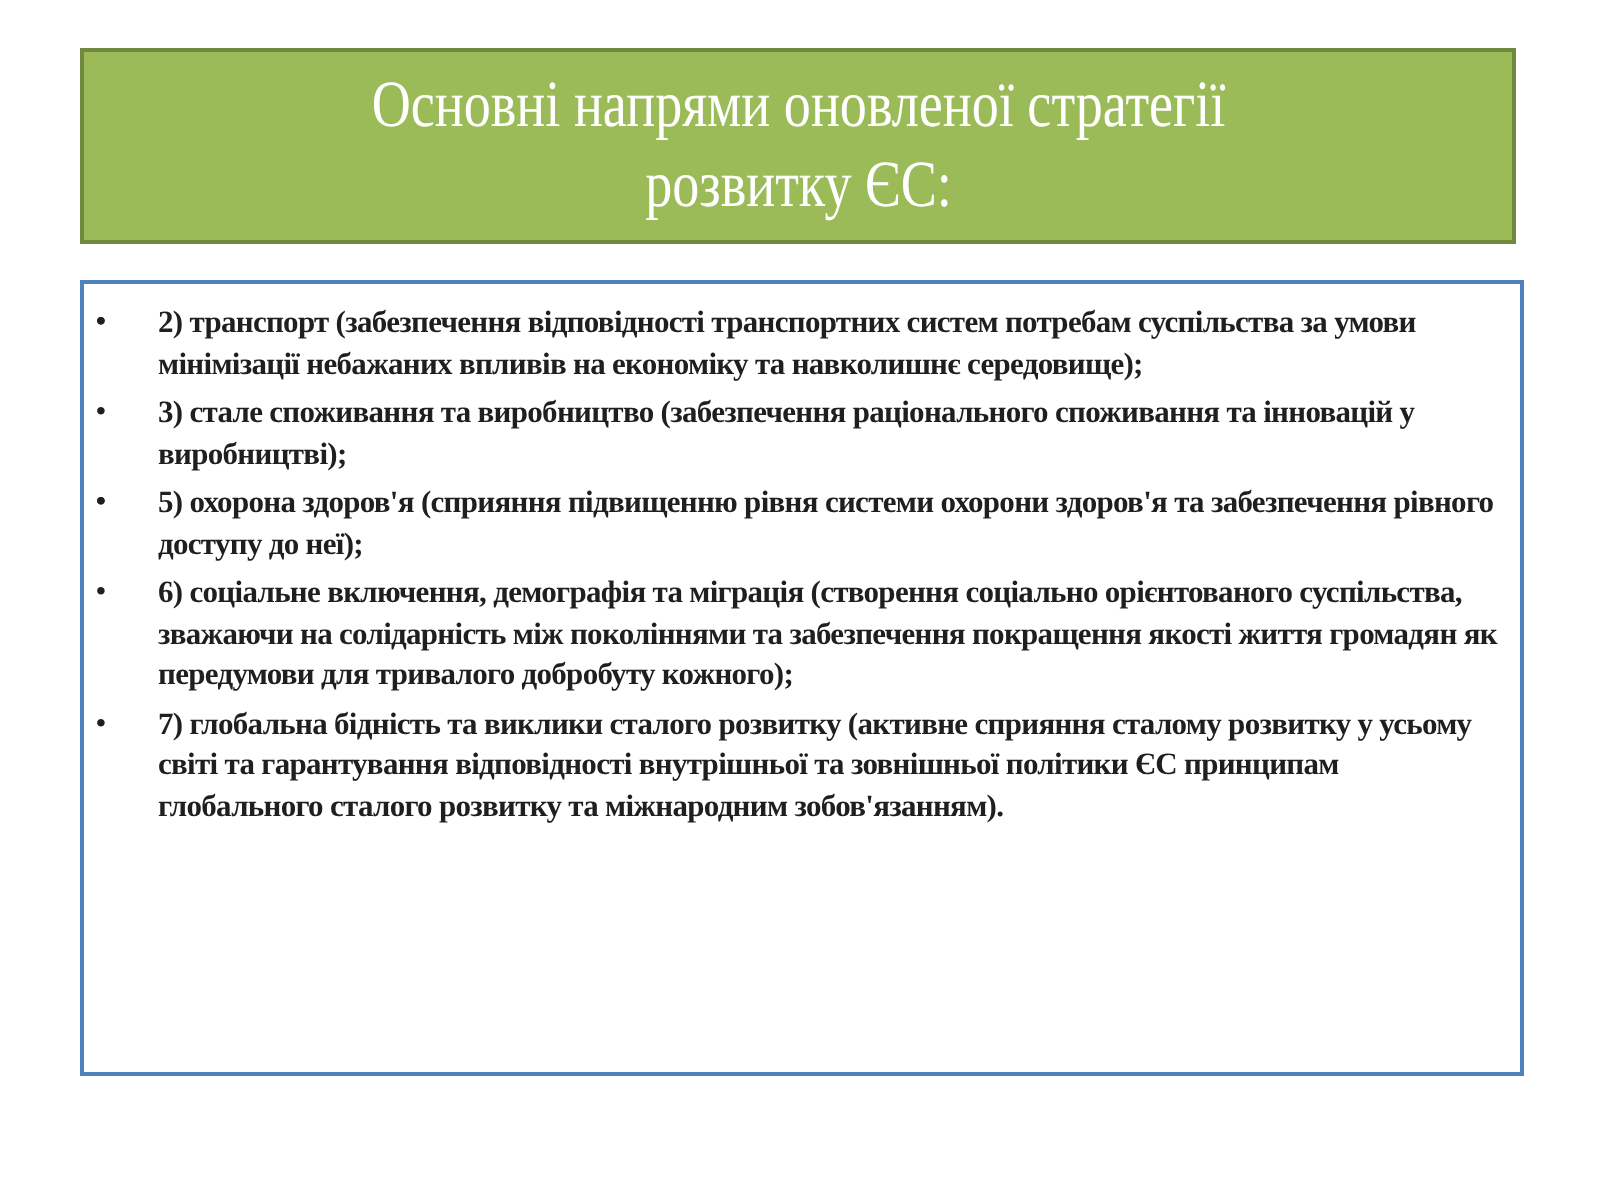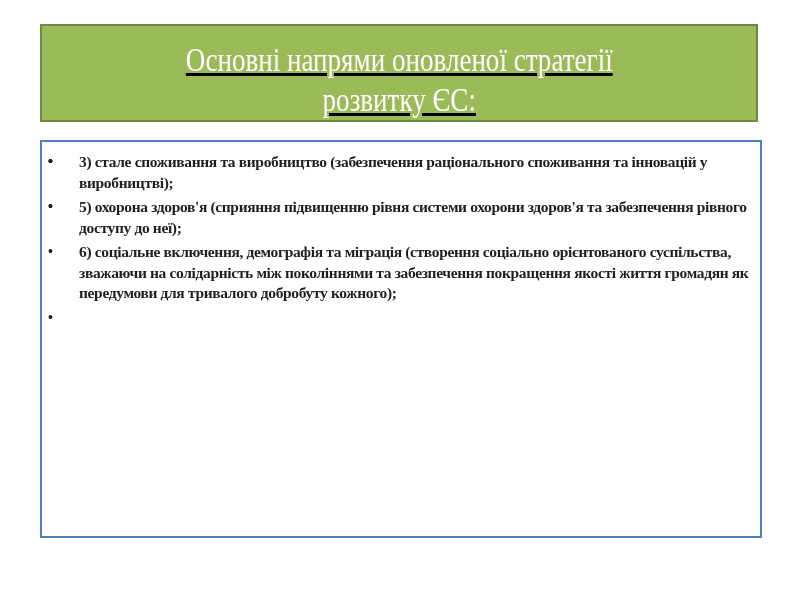--- a/index.html
+++ b/index.html
@@ -19,24 +19,23 @@
     .title-box {
       position: absolute;
       left: 40px;
       top: 24px;
       width: 718px;
       height: 98px;
       background: #9bbb59;
       border: 2px solid #71893f;
       box-sizing: border-box;
       display: flex;
-      align-items: flex-end;
+      align-items: center;
       justify-content: center;
       text-align: center;
-      text-decoration: underline;
     }
     .title-text {
       color: #ffffff;
       font-family: "Liberation Serif", serif;
       font-size: 33px;
       line-height: 40px;
       transform: scaleX(0.82);
       white-space: pre-line;
       margin: 0;
       font-weight: normal;
@@ -85,34 +84,36 @@
 розвитку ЄС:</h1>
   </div>
 
   <div class="content-box">
     <ul class="bullet-list">
       <li class="bullet-item">
         <span class="bullet-dot">•</span>
       </li>
       <li class="bullet-item">
         <span class="bullet-dot">•</span>
+        <span> 2) транспорт (забезпечення відповідності транспортних систем потребам суспільства за умови мінімізації небажаних впливів на економіку та навколишнє середовище);</span>
       </li>
       <li class="bullet-item">
         <span class="bullet-dot">•</span>
         <span>3) стале споживання та виробництво (забезпечення раціонального споживання та інновацій у виробництві);</span>
       </li>
       <li class="bullet-item">
         <span class="bullet-dot">•</span>
       </li>
       <li class="bullet-item">
         <span class="bullet-dot">•</span>
         <span>5) охорона здоров'я (сприяння підвищенню рівня системи охорони здоров'я та забезпечення рівного доступу до неї);</span>
       </li>
       <li class="bullet-item">
         <span class="bullet-dot">•</span>
         <span> 6) соціальне включення, демографія та міграція (створення соціально орієнтованого суспільства, зважаючи на солідарність між поколіннями та забезпечення покращення якості життя громадян як передумови для тривалого добробуту кожного);</span>
       </li>
       <li class="bullet-item">
         <span class="bullet-dot">•</span>
+        <span>7) глобальна бідність та виклики сталого розвитку (активне сприяння сталому розвитку у усьому світі та гарантування відповідності внутрішньої та зовнішньої політики ЄС принципам глобального сталого розвитку та міжнародним зобов'язанням).</span>
       </li>
     </ul>
   </div>
 </div>
 
 </body></html>

